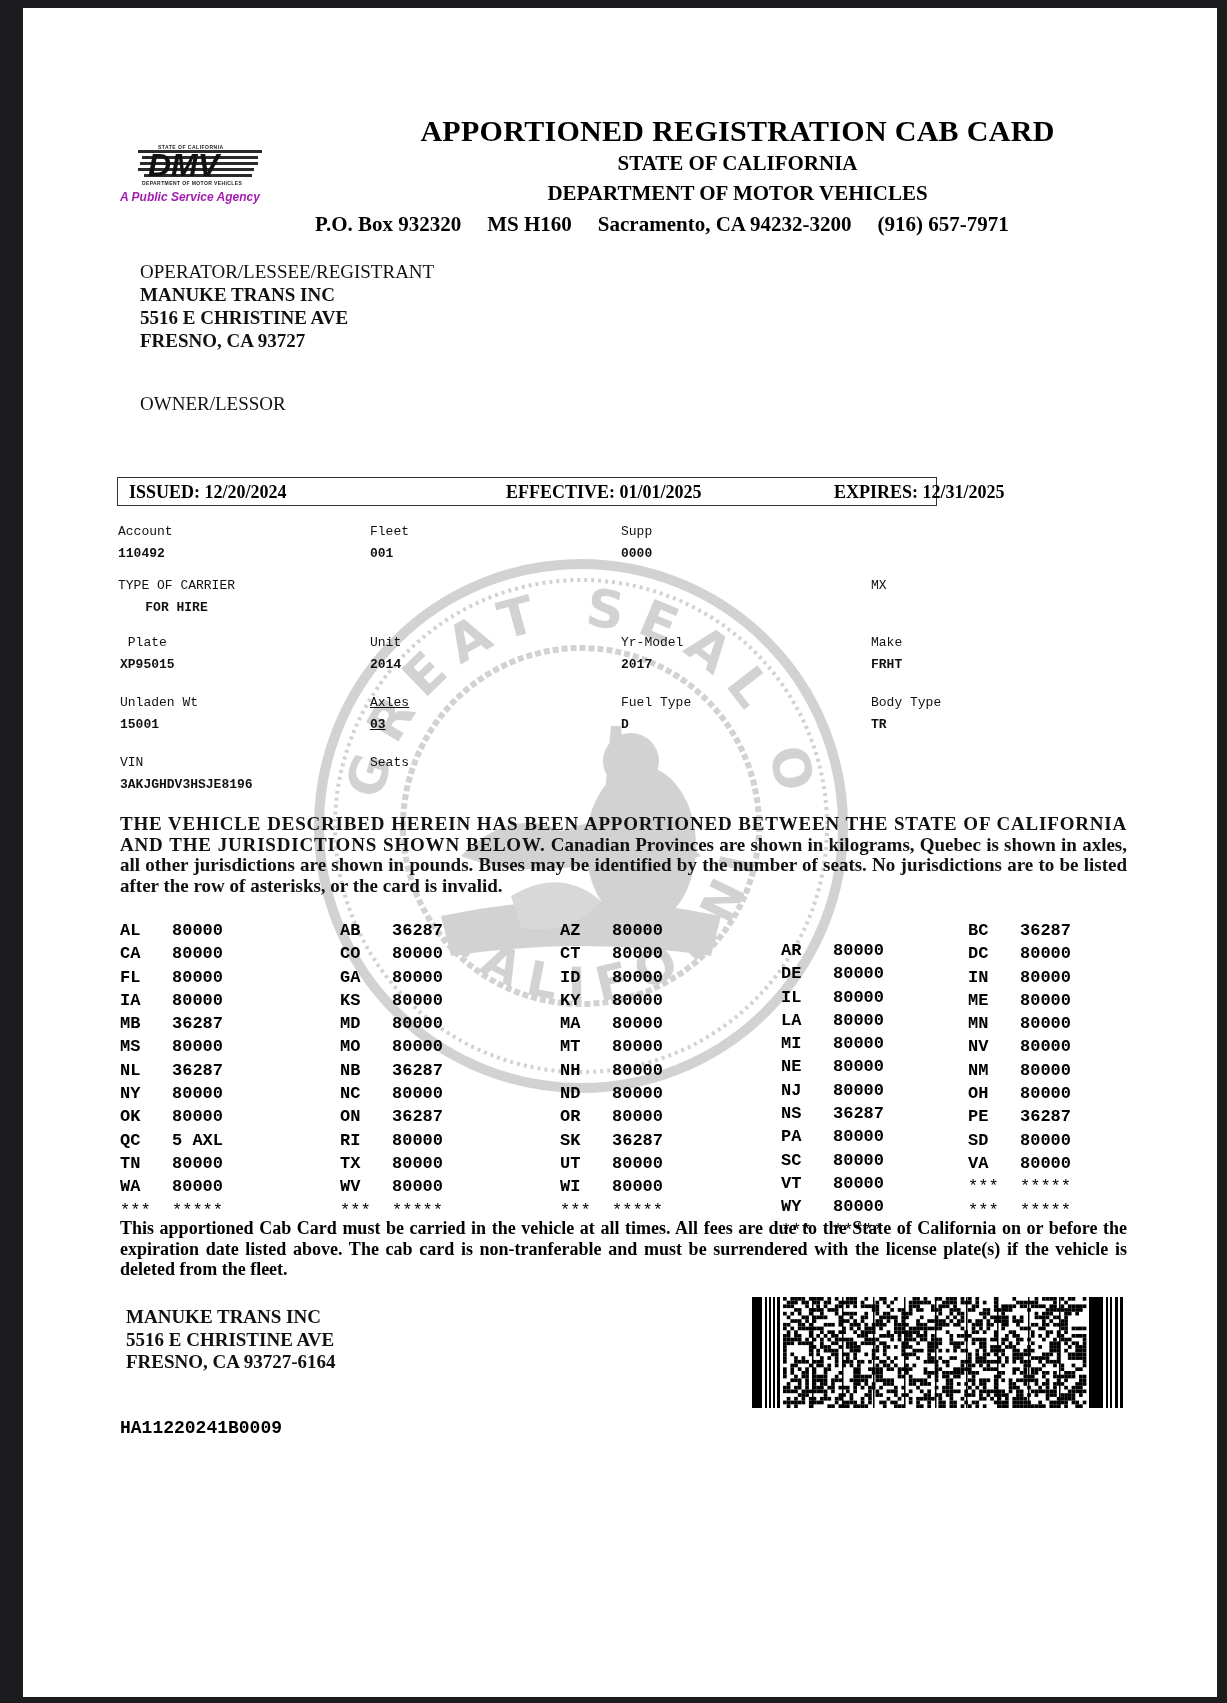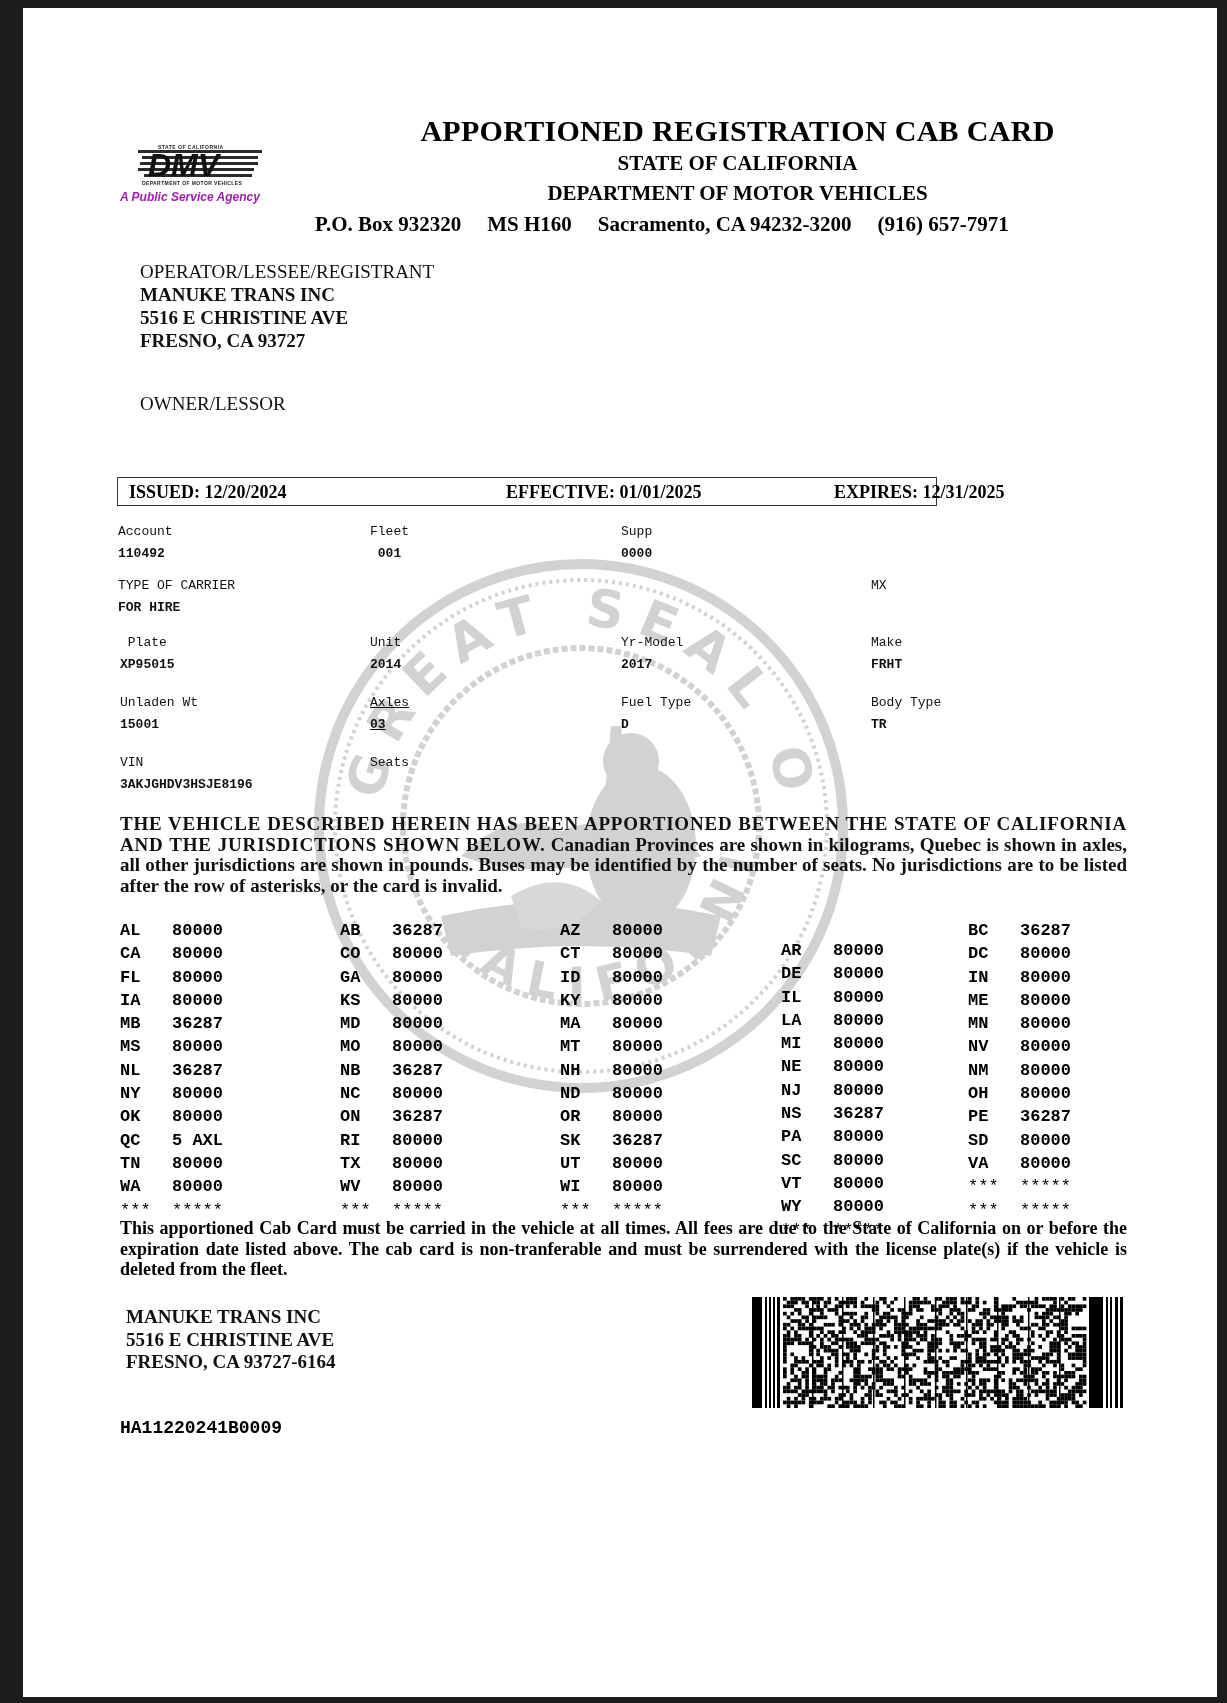--- a/index.html
+++ b/index.html
@@ -112,30 +112,30 @@
   <div class="abs datebox">
     <span style="left:11px;">ISSUED: 12/20/2024</span>
     <span style="left:388px;">EFFECTIVE: 01/01/2025</span>
     <span style="left:716px;">EXPIRES: 12/31/2025</span>
   </div>
 
   <div class="abs fld mono" style="left:95px; top:513px;">
     <div class="l">Account</div>
     <div class="v">110492</div>
   </div>
-  <div class="abs fld mono" style="left:347px; top:513px;text-align:center;">
+  <div class="abs fld mono" style="left:347px; top:513px;">
     <div class="l">Fleet</div>
     <div class="v">001</div>
   </div>
   <div class="abs fld mono" style="left:598px; top:513px;">
     <div class="l">Supp</div>
     <div class="v">0000</div>
   </div>
 
-  <div class="abs fld mono" style="left:95px; top:567px;">
+  <div class="abs fld mono" style="left:95px; top:567px;text-align:center;">
     <div class="l">TYPE OF CARRIER</div>
     <div class="v">FOR HIRE</div>
   </div>
   <div class="abs fld mono" style="left:848px; top:567px;">
     <div class="l">MX</div>
   </div>
 
   <div class="abs fld mono" style="left:97px; top:624px;text-align:center;">
     <div class="l">Plate</div>
     <div class="v">XP95015</div>

